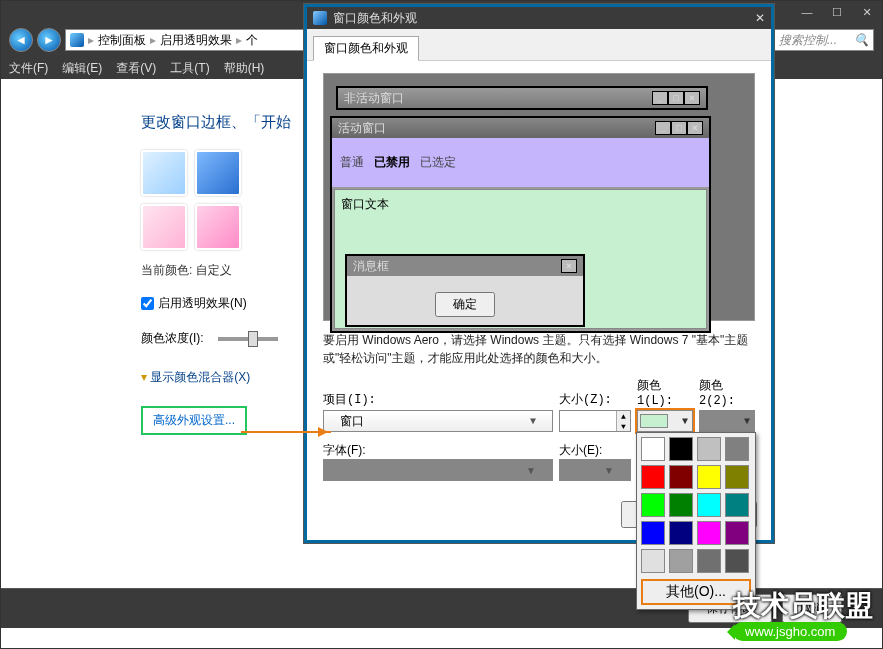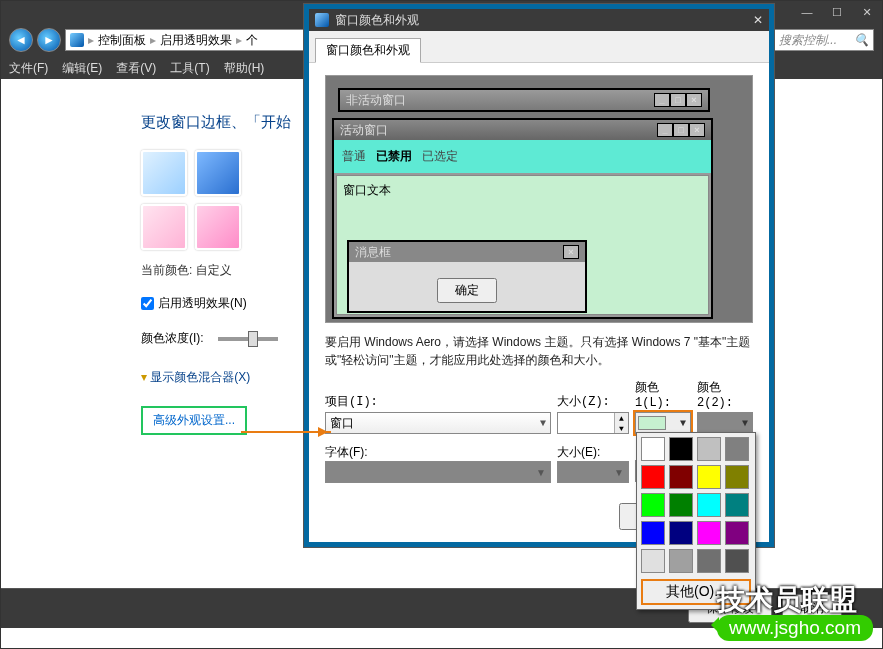--- a/index.html
+++ b/index.html
@@ -28,51 +28,51 @@
 .cur-color { margin-top:12px; color:#333; }
 .cb-row { margin-top:16px; display:flex; align-items:center; gap:4px; }
 .slider-row { margin-top:18px; display:flex; align-items:center; gap:14px; }
 .slider-track { width:60px; height:4px; background:#999; position:relative; }
 .slider-thumb { position:absolute; top:-6px; left:30px; width:10px; height:16px; background:#ddd; border:1px solid #666; }
 .expander { margin-top:22px; color:#06428a; cursor:pointer; }
 .expander::before { content:"▾ "; color:#c90; }
 .adv-link { display:inline-block; margin-top:20px; padding:4px 10px; border:2px solid #22c55e; color:#06c; cursor:pointer; }
 
 
-.dialog { position:absolute; top:4px; left:304px; width:470px; background:#fff; border:5px solid #0369a1; box-shadow:0 0 0 1px #555; z-index:10; }
+.dialog { position:absolute; top:4px; left:304px; width:470px; background:#fff; border:3px solid #0369a1; box-shadow:0 0 0 1px #555; z-index:10; }
 .dlg-titlebar { background:#3a3a3a; height:22px; display:flex; align-items:center; padding:0 6px; color:#ddd; font-size:12px; }
 .dlg-titlebar .dlg-icon { width:14px; height:14px; background:linear-gradient(135deg,#8cf,#05a); margin-right:6px; border-radius:2px; }
 .dlg-titlebar .close { margin-left:auto; cursor:pointer; }
 .tabstrip { padding:6px 6px 0 6px; border-bottom:1px solid #ccc; background:#f0f0f0; }
 .tab { display:inline-block; background:#fff; border:1px solid #aaa; border-bottom:1px solid #fff; padding:3px 10px; position:relative; top:1px; font-size:12px; }
 .dlg-body { padding:12px 16px; }
 
 
 .preview { border:1px solid #999; background:#777; padding:12px 10px 14px 10px; position:relative; height:248px; }
 .win-frame { background:#999; border:2px solid #000; position:relative; }
 .win-frame.inactive { position:absolute; top:12px; left:12px; width:372px; }
 .win-frame.active { position:absolute; top:42px; left:6px; width:381px; }
 .wt { background:linear-gradient(#888,#666); color:#ddd; height:20px; display:flex; align-items:center; padding:0 6px; }
 .wt.inactive-t { background:linear-gradient(#9a9a9a,#7a7a7a); }
 .wt .wbtns { margin-left:auto; display:flex; gap:0; }
 .wt .wbtn { width:16px; height:14px; background:#bbb; border:1px solid #000; display:inline-flex; align-items:center; justify-content:center; font-size:9px; font-weight:bold; }
-.win-menu { background:#5eead4; padding:8px 8px; font-size:12px; color:#444; }
+.win-menu { background:#c4b5fd; padding:16px 8px; font-size:12px; color:#444; }
 .win-menu b { color:#000; }
 .win-content { background:#c6f0d0; border:1px solid #888; padding:6px; height:140px; position:relative; margin:2px; }
 .msgbox { position:absolute; top:64px; left:10px; width:240px; background:#ddd; border:2px solid #000; }
 .msgbox .wt { background:#888; }
 .msgbox .mbody { padding:6px 8px 8px 8px; }
 .msgbox .okrow { text-align:center; margin-top:10px; }
 .msgbox button { padding:2px 16px; font-size:12px; }
 
 .aero-note { margin:10px 0; font-size:12px; line-height:1.5; color:#222; }
 
 .picker-row { display:grid; grid-template-columns: 1fr 72px 56px 56px; gap:6px; align-items:end;font-family:Liberation Mono, monospace; }
 .picker-row .lbl { font-size:12px; margin-bottom:2px; }
-.combo { height:22px; border:1px solid #888; background:linear-gradient(#fff,#eee); display:flex; align-items:center; padding:0 4px; font-size:12px; }
+.combo { height:22px; border:1px solid #888; background:linear-gradient(#fff,#eee); display:flex; align-items:center; padding:0 16px; font-size:12px; }
 .combo .arr { margin-left:auto; color:#555; font-size:10px; }
 .spin { height:22px; border:1px solid #888; background:#fff; display:flex; align-items:center; }
 .spin .arr-stack { width:14px; display:flex; flex-direction:column; border-left:1px solid #aaa; }
 .spin .arr-stack span { height:10px; display:flex; align-items:center; justify-content:center; font-size:8px; background:#eee; }
 .color-btn { height:22px; border:1px solid #888; background:#eee; display:flex; align-items:center; padding:2px; }
 .color-btn .sw { width:28px; height:14px; border:1px solid #888; }
 .color-btn .arr { margin-left:auto; font-size:10px; color:#333; padding:0 2px; }
 .color-btn.disabled { background:#888; }
 .color-btn.highlight { outline:2px solid #e97c12; }
 
@@ -88,21 +88,21 @@
 .cp-cell { border:1px solid #888; cursor:pointer; }
 .cp-other { margin-top:6px; width:100%; padding:2px 0; font-size:14px; border:2px solid #e97c12; background:#eee; cursor:pointer; text-align:center; }
 
 
 .bottom-bar { position:absolute; left:0; right:0; bottom:20px; height:40px; background:#3a3a3a; border-top:1px solid #555; display:flex; align-items:center; justify-content:flex-end; padding:0 40px; gap:10px; }
 .bottom-bar button { padding:4px 16px; font-size:12px; }
 
 
 .watermark { position:absolute; right:10px; bottom:8px; z-index:30; font-family:sans-serif; }
 .watermark .big { font-size:28px; font-weight:bold; color:#fff; text-shadow:0 0 3px #000,0 0 3px #000; }
-.watermark .pill { background:#3c0; color:#fff; border-radius:12px; padding:2px 12px; font-size:19px; display:inline-block; margin-top:-4px; position:relative; }
+.watermark .pill { background:#3c0; color:#fff; border-radius:12px; padding:2px 12px; font-size:13px; display:inline-block; margin-top:-4px; position:relative; }
 .watermark .pill::before { content:""; position:absolute; left:-14px; top:2px; width:0; height:0; border:8px solid transparent; border-right-color:#3c0; }
 
 
 .arrow-line { position:absolute; top:430px; left:240px; width:90px; height:2px; background:#e97c12; z-index:15; }
 .arrow-line::after { content:""; position:absolute; right:-2px; top:-4px; border:5px solid transparent; border-left:10px solid #e97c12; }
 </style>
 </head>
 <body>
 
 <div class="main-window">

